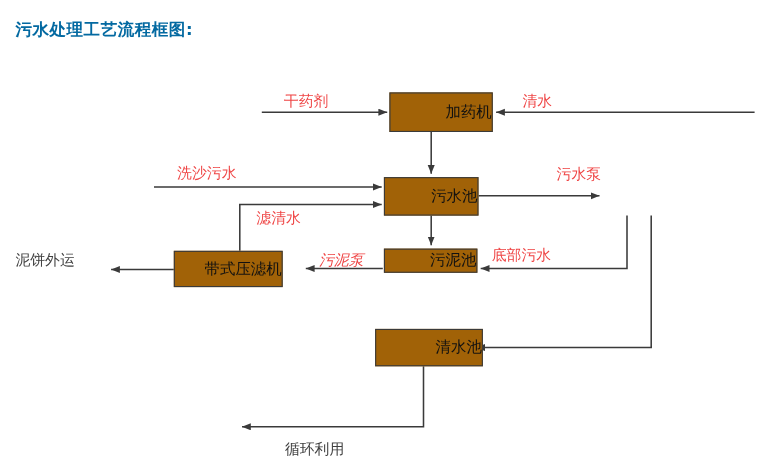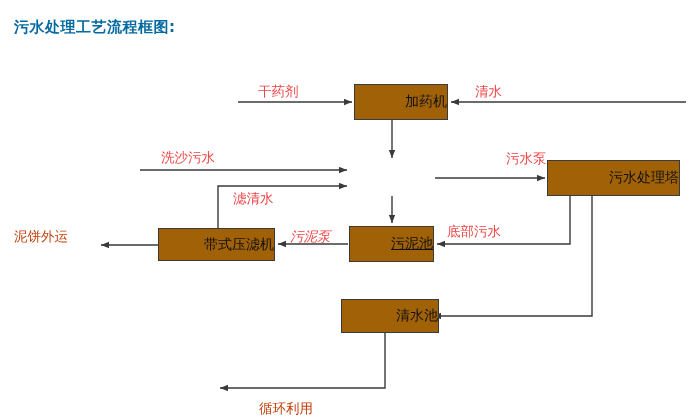--- a/index.html
+++ b/index.html
@@ -46,21 +46,21 @@
   }
   .edge-label {
     position: absolute;
     font-size: 13.5px;
     color: #ef4444;
     white-space: nowrap;
   }
   .term-label {
     position: absolute;
     font-size: 13.5px;
-    color: #c2410c;
+    color: #404040;
     white-space: nowrap;
   }
 </style>
 </head>
 <body>
 
 <div id="page">
 
   <div id="title">污水处理工艺流程框图:</div>
 
@@ -95,30 +95,30 @@
       <line x1="158" y1="245" x2="101" y2="245" marker-end="url(#arr)"></line>
 
       <path d="M385,333 L385,388 L220,388" marker-end="url(#arr)"></path>
     </g>
   </svg>
 
   <div class="box" style="left:354px; top:84px; width:94px; height:36px;">
     <span>加药机</span>
   </div>
 
-
-  <div class="box" style="left:547px; top:160px; width:133px; height:36px;">
-    <span>污水处理塔</span>
+  <div class="box" style="left:349px; top:161px; width:86px; height:35px;">
+    <span>污水池</span>
   </div>
 
-  <div class="box" style="left:158px; top:228px; width:117px; height:33px;padding-left:21px;">
+
+  <div class="box" style="left:158px; top:228px; width:99px; height:33px;padding-left:21px;">
     <span>带式压滤机</span>
   </div>
 
-  <div class="box" style="left:349px; top:226px; width:85px; height:36px;text-decoration:underline;">
+  <div class="box" style="left:349px; top:226px; width:85px; height:22px;">
     <span>污泥池</span>
   </div>
 
   <div class="box" style="left:341px; top:299px; width:98px; height:34px;">
     <span>清水池</span>
   </div>
 
   <div class="edge-label" style="left:258px; top:83px;">干药剂</div>
 
   <div class="edge-label" style="left:475px; top:83px;">清水</div>

